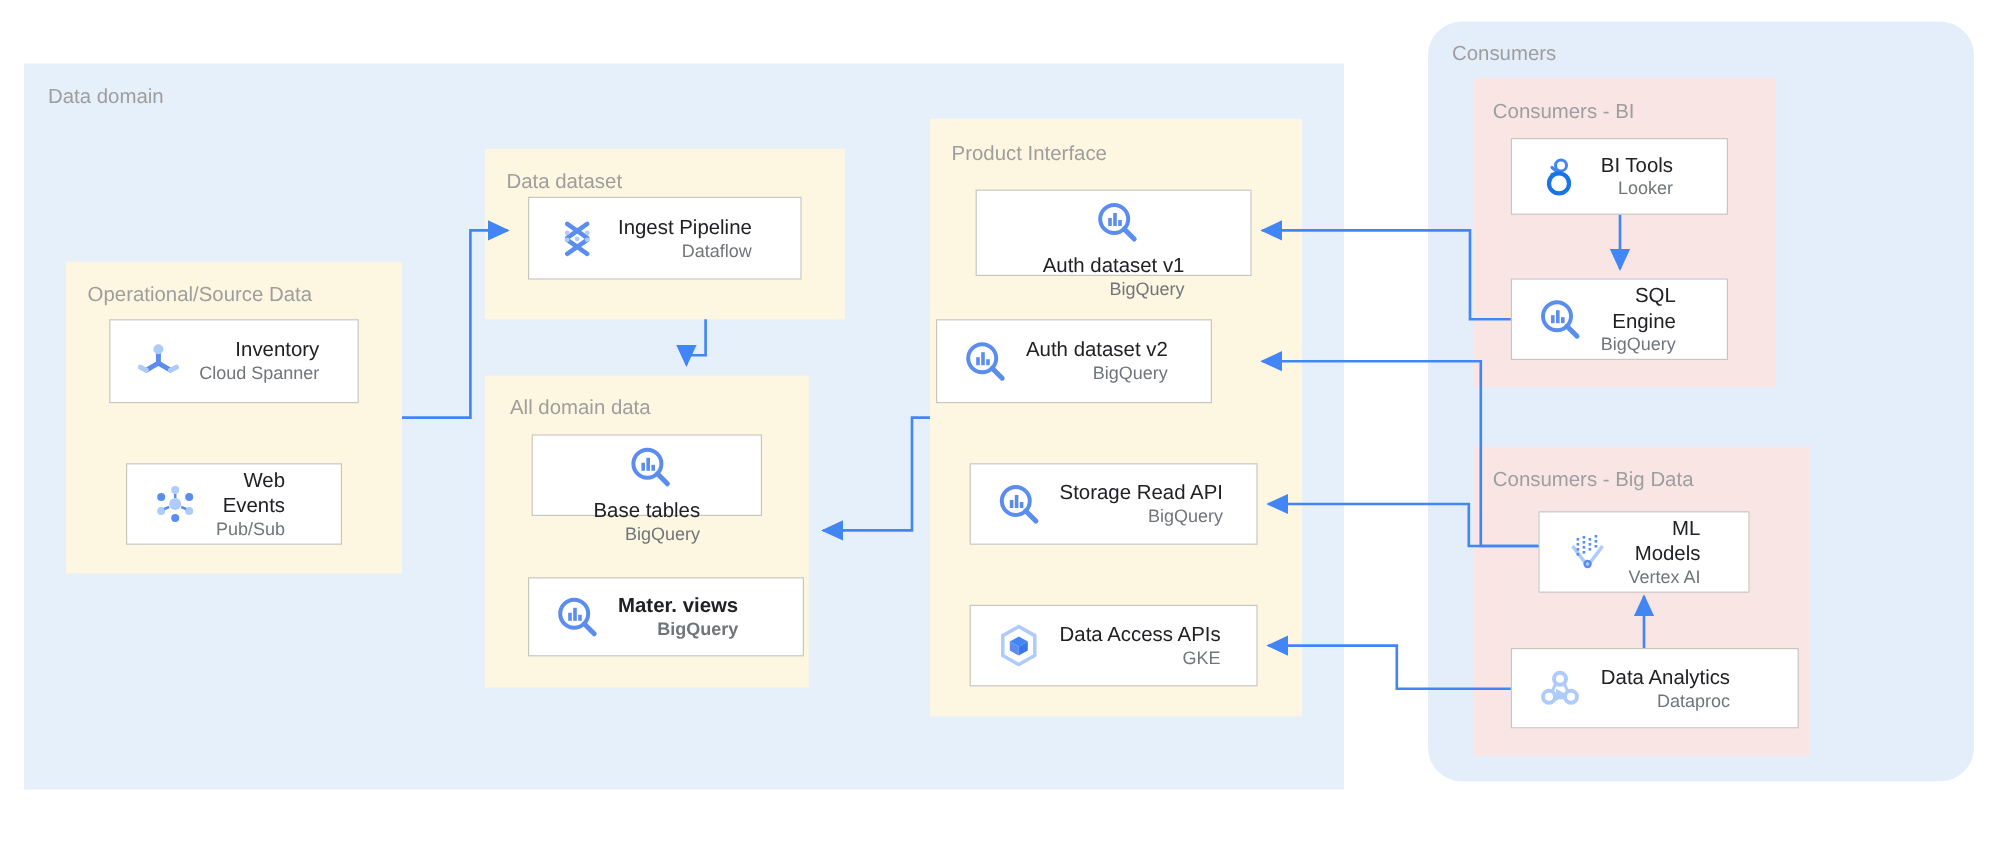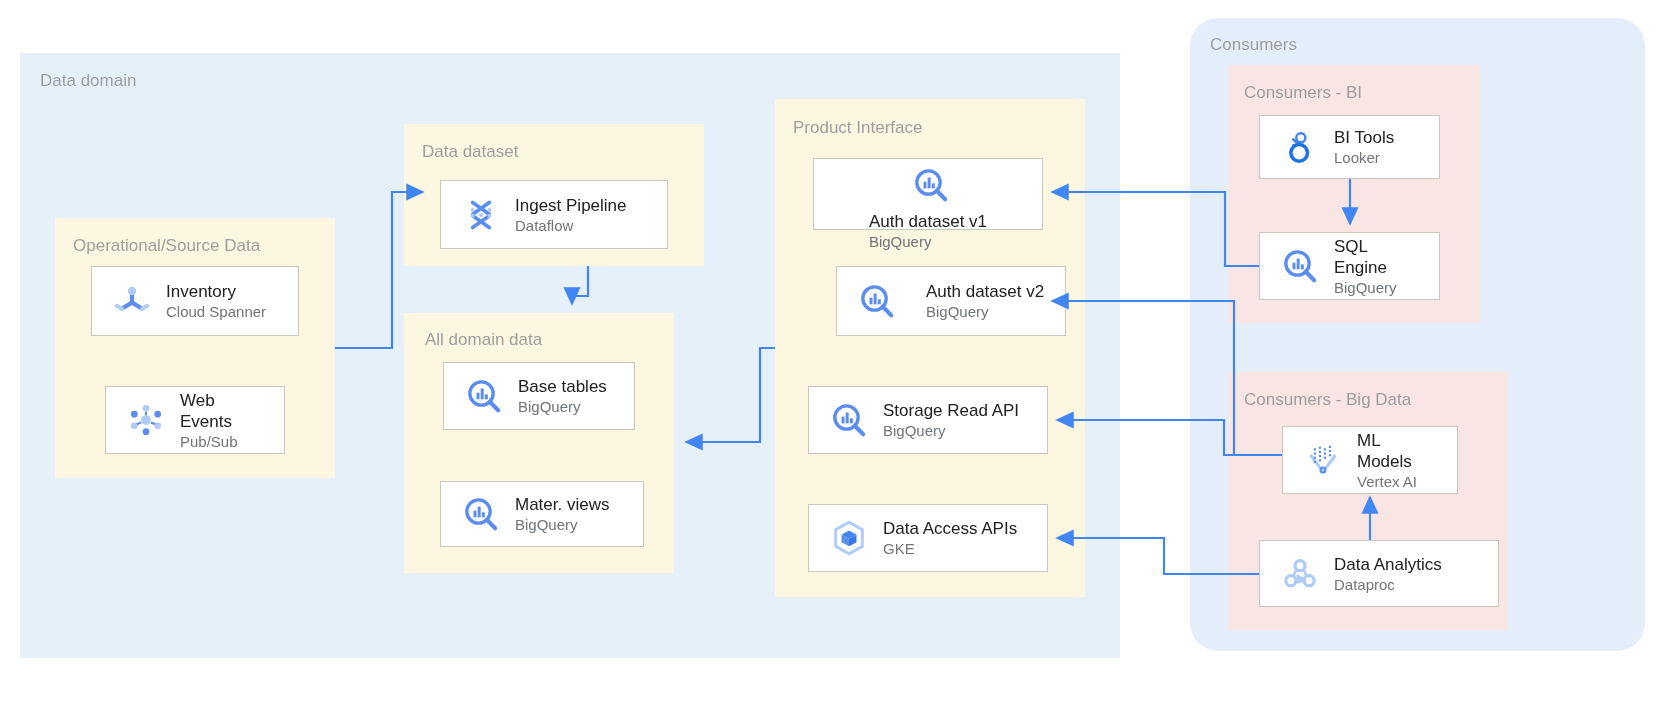--- a/index.html
+++ b/index.html
@@ -11,21 +11,21 @@
 
   .blue{background:#e6f0fb;}
   .blue2{background:#e4eefb;}
   .yellow{background:#fdf6e0;}
   .pink{background:#f9e6e4;}
 
   .node{position:absolute;box-sizing:border-box;background:#ffffff;border:1px solid #c9c6c0;
         display:flex;align-items:center;}
   .node .ico{flex:0 0 auto;width:52px;height:52px;margin-left:14px;margin-right:8px;
              display:flex;align-items:center;justify-content:center;}
-  .node .txt{display:flex;flex-direction:column;justify-content:center;}
+  .node .txt{display:flex;flex-direction:column;justify-content:center;align-items:flex-end;}
   .node .t1{font-size:17px;color:#202124;line-height:21px;}
   .node .t2{font-size:15px;color:#70757a;line-height:19px;}
 
   svg.flow{position:absolute;left:0;top:0;width:1664px;height:716px;pointer-events:none;}
 </style>
 </head>
 <body>
 
 <div id="stage">
 
@@ -71,21 +71,21 @@
       <span class="t1">Web</span>
       <span class="t1">Events</span>
       <span class="t2">Pub/Sub</span>
     </span>
   </div>
 
   <div class="panel yellow" style="left:404px;top:124px;width:300px;height:142px;">
     <div class="panel-label" style="left:18px;top:18px;">Data dataset</div>
   </div>
 
-  <div class="node" style="left:440px;top:180px;width:228px;height:69px;">
+  <div class="node" style="left:440px;top:164px;width:228px;height:69px;">
     <span class="ico">
       <svg viewBox="0 0 48 48" width="40" height="40">
         <path d="M14 9 L34 23 M34 9 L14 23" stroke="#5b8def" stroke-width="4.5" stroke-linecap="round" fill="none"></path>
         <path d="M14 39 L34 25 M34 39 L14 25" stroke="#5b8def" stroke-width="4.5" stroke-linecap="round" fill="none"></path>
         <circle cx="14" cy="18" r="2.4" fill="#aecbfa"></circle>
         <circle cx="14" cy="25" r="2.4" fill="#aecbfa"></circle>
         <circle cx="24" cy="24" r="2.4" fill="#aecbfa"></circle>
         <circle cx="34" cy="18" r="2.4" fill="#aecbfa"></circle>
         <circle cx="34" cy="25" r="2.4" fill="#aecbfa"></circle>
       </svg>
@@ -93,37 +93,37 @@
     <span class="txt">
       <span class="t1">Ingest Pipeline</span>
       <span class="t2">Dataflow</span>
     </span>
   </div>
 
   <div class="panel yellow" style="left:404px;top:313px;width:270px;height:260px;">
     <div class="panel-label" style="left:21px;top:17px;">All domain data</div>
   </div>
 
-  <div class="node" style="left:443px;top:362px;width:192px;height:68px;">
+  <div class="node" style="left:443px;top:362px;width:192px;height:68px;flex-direction:column;">
     <span class="ico">
       <svg viewBox="0 0 48 48" width="40" height="40">
         <circle cx="21" cy="21" r="14" fill="none" stroke="#5b8def" stroke-width="4"></circle>
         <path d="M31 31 L41 41" stroke="#5b8def" stroke-width="5" stroke-linecap="round"></path>
         <rect x="15" y="20" width="3.6" height="8" fill="#5b8def"></rect>
         <rect x="20" y="15" width="3.6" height="13" fill="#5b8def"></rect>
         <rect x="25" y="22" width="3.6" height="6" fill="#5b8def"></rect>
       </svg>
     </span>
     <span class="txt">
       <span class="t1">Base tables</span>
       <span class="t2">BigQuery</span>
     </span>
   </div>
 
-  <div class="node" style="left:440px;top:481px;width:204px;height:66px;">
+  <div class="node" style="left:440px;top:481px;width:230px;height:66px;font-weight:bold;">
     <span class="ico">
       <svg viewBox="0 0 48 48" width="40" height="40">
         <circle cx="21" cy="21" r="14" fill="none" stroke="#5b8def" stroke-width="4"></circle>
         <path d="M31 31 L41 41" stroke="#5b8def" stroke-width="5" stroke-linecap="round"></path>
         <rect x="15" y="20" width="3.6" height="8" fill="#5b8def"></rect>
         <rect x="20" y="15" width="3.6" height="13" fill="#5b8def"></rect>
         <rect x="25" y="22" width="3.6" height="6" fill="#5b8def"></rect>
       </svg>
     </span>
     <span class="txt">
@@ -145,21 +145,21 @@
         <rect x="20" y="15" width="3.6" height="13" fill="#5b8def"></rect>
         <rect x="25" y="22" width="3.6" height="6" fill="#5b8def"></rect>
       </svg>
     </span>
     <span class="txt">
       <span class="t1">Auth dataset v1</span>
       <span class="t2">BigQuery</span>
     </span>
   </div>
 
-  <div class="node" style="left:836px;top:266px;width:230px;height:70px;gap:15px;">
+  <div class="node" style="left:780px;top:266px;width:230px;height:70px;">
     <span class="ico">
       <svg viewBox="0 0 48 48" width="40" height="40">
         <circle cx="21" cy="21" r="14" fill="none" stroke="#5b8def" stroke-width="4"></circle>
         <path d="M31 31 L41 41" stroke="#5b8def" stroke-width="5" stroke-linecap="round"></path>
         <rect x="15" y="20" width="3.6" height="8" fill="#5b8def"></rect>
         <rect x="20" y="15" width="3.6" height="13" fill="#5b8def"></rect>
         <rect x="25" y="22" width="3.6" height="6" fill="#5b8def"></rect>
       </svg>
     </span>
     <span class="txt">

